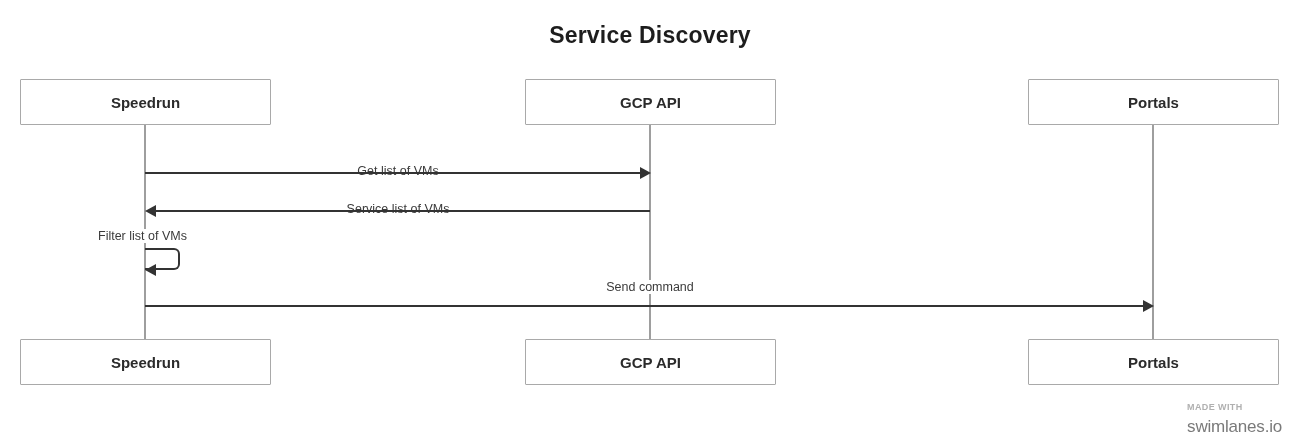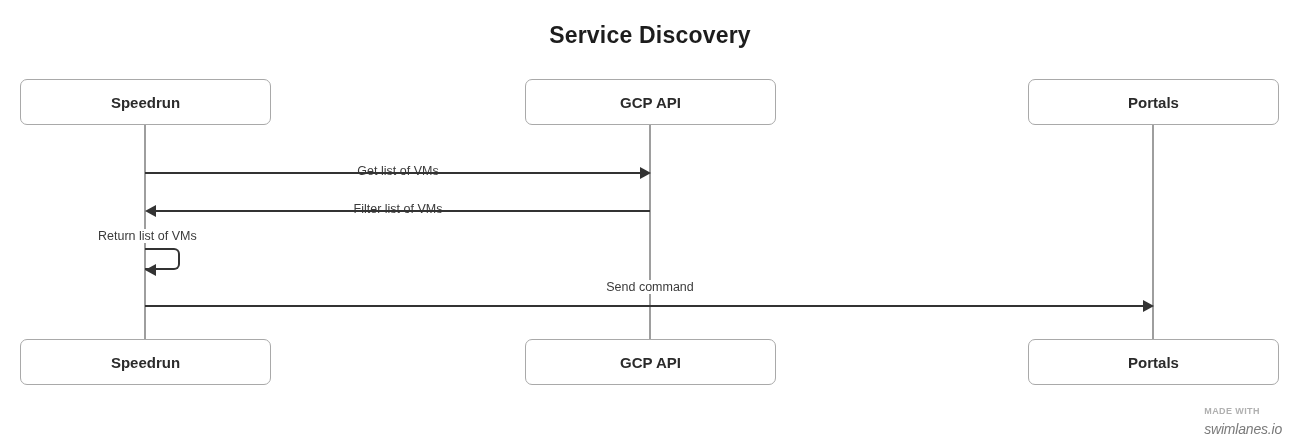--- a/index.html
+++ b/index.html
@@ -33,21 +33,21 @@
   }
   .lifeline {
     position: absolute;
     width: 2px;
     background: #9e9e9e;
   }
   .participant-box {
     position: absolute;
     box-sizing: border-box;
     border: 1.6px solid #a9a9a9;
-    border-radius: 7px;
+    border-radius: 1px;
     background: #ffffff;
     display: flex;
     align-items: center;
     justify-content: center;
     font-size: 15px;
     font-weight: bold;
     color: #2b2b2b;
   }
   .msg-line {
     position: absolute;
@@ -98,24 +98,23 @@
     flex-direction: column;
   }
   #footer-made-with {
     font-size: 9px;
     font-weight: bold;
     letter-spacing: 0.4px;
     color: #b0b0b0;
     text-transform: uppercase;
   }
   #footer-brand {
-    font-size: 14px;
+    font-size: 17px;
     color: #7a7a7a;
     letter-spacing: -0.2px;
-    font-style: italic;
   }
 </style>
 </head>
 <body>
 
 <div id="diagram-root">
 
   <div id="diagram-title">Service Discovery</div>
 
   <div class="lifeline" style="left:144px; top:125px; height:215px;"></div>
@@ -129,25 +128,25 @@
     <span>GCP API</span>
   </div>
   <div class="participant-box" style="left:1028px; top:79px; width:251px; height:46px;">
     <span>Portals</span>
   </div>
 
   <div class="msg-label centered" style="left:398px; top:152px;">Get list of VMs</div>
   <div class="msg-line" style="left:145px; top:172px; width:497px;"></div>
   <div class="arrow-head right" style="left:640px; top:167px;"></div>
 
-  <div class="msg-label centered" style="left:398px; top:190px;">Filter list of VMs</div>
+  <div class="msg-label centered" style="left:398px; top:190px;">Service list of VMs</div>
   <div class="msg-line" style="left:156px; top:210px; width:494px;"></div>
   <div class="arrow-head left" style="left:145px; top:205px;"></div>
 
-  <div class="msg-label" style="left:93px; top:229px;">Return list of VMs</div>
+  <div class="msg-label" style="left:93px; top:229px;">Filter list of VMs</div>
   <div class="self-loop" style="left:145px; top:248px; width:35px; height:22px;"></div>
   <div class="arrow-head left" style="left:145px; top:264px;"></div>
 
   <div class="msg-label centered" style="left:650px; top:268px;">Send command</div>
   <div class="msg-line" style="left:145px; top:305px; width:1000px;"></div>
   <div class="arrow-head right" style="left:1143px; top:300px;"></div>
 
   <div class="participant-box" style="left:20px; top:339px; width:251px; height:46px;">
     <span>Speedrun</span>
   </div>

